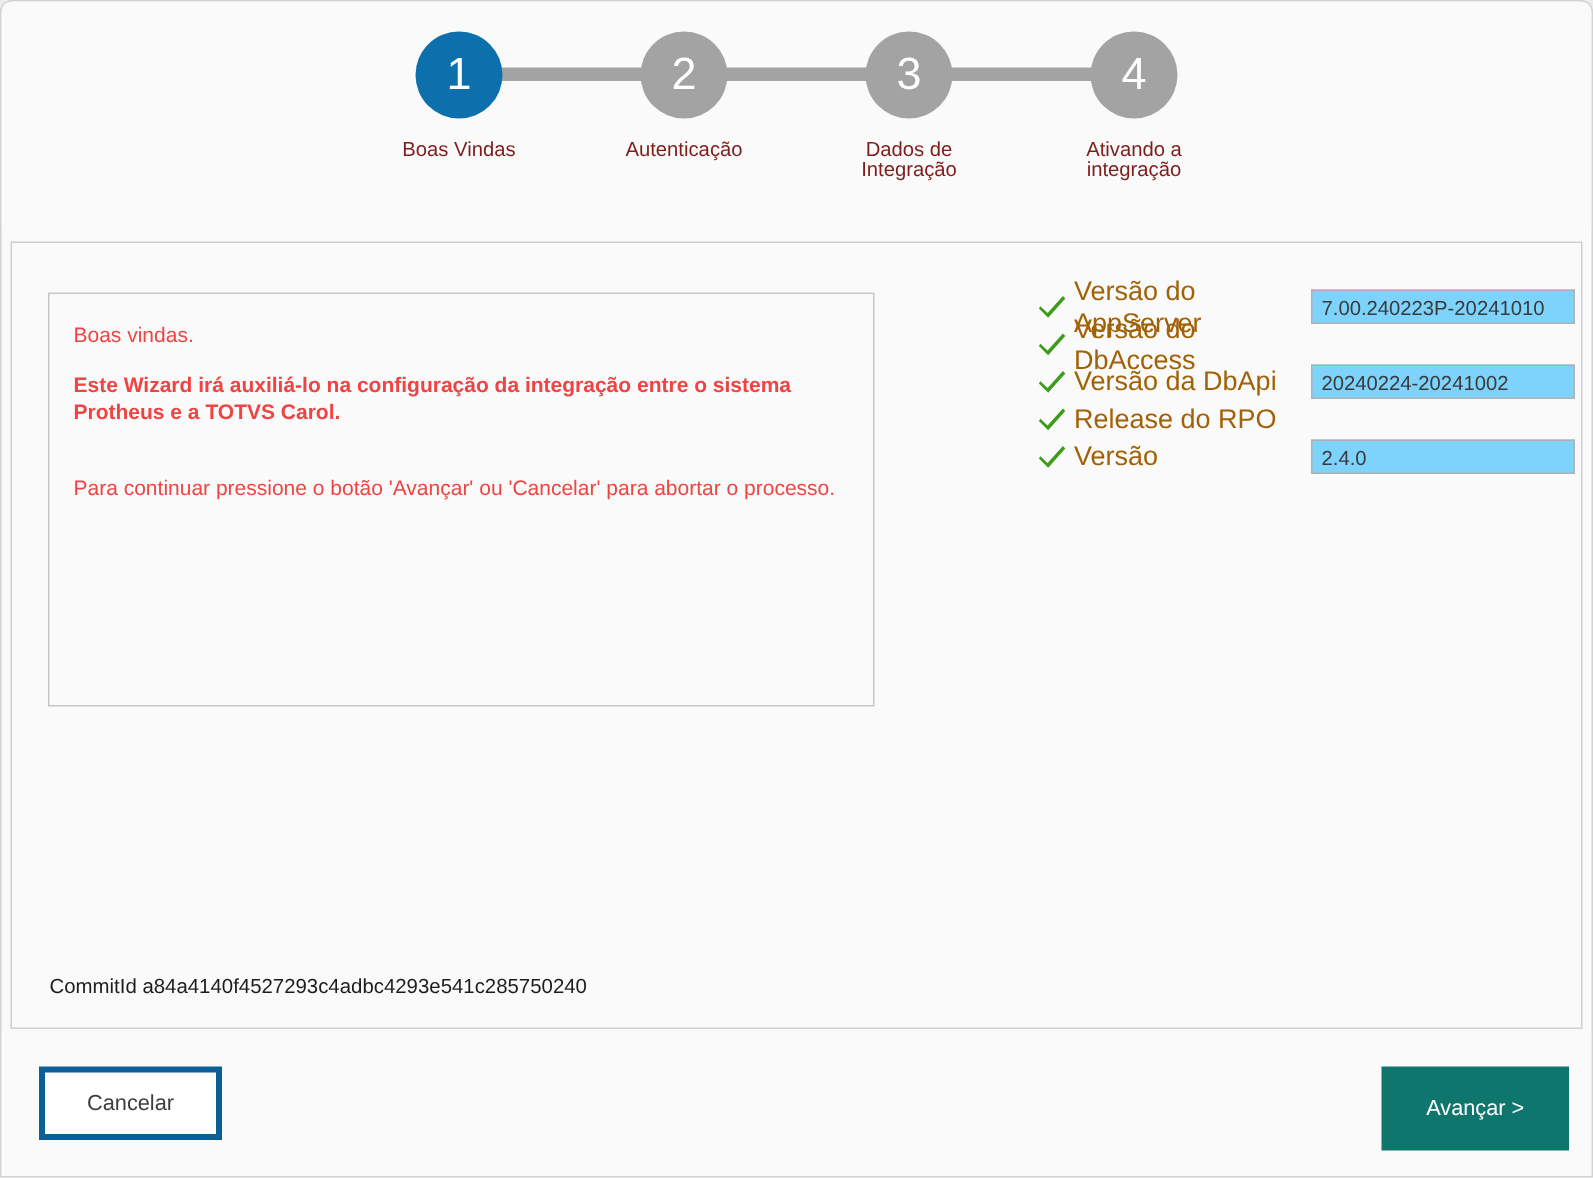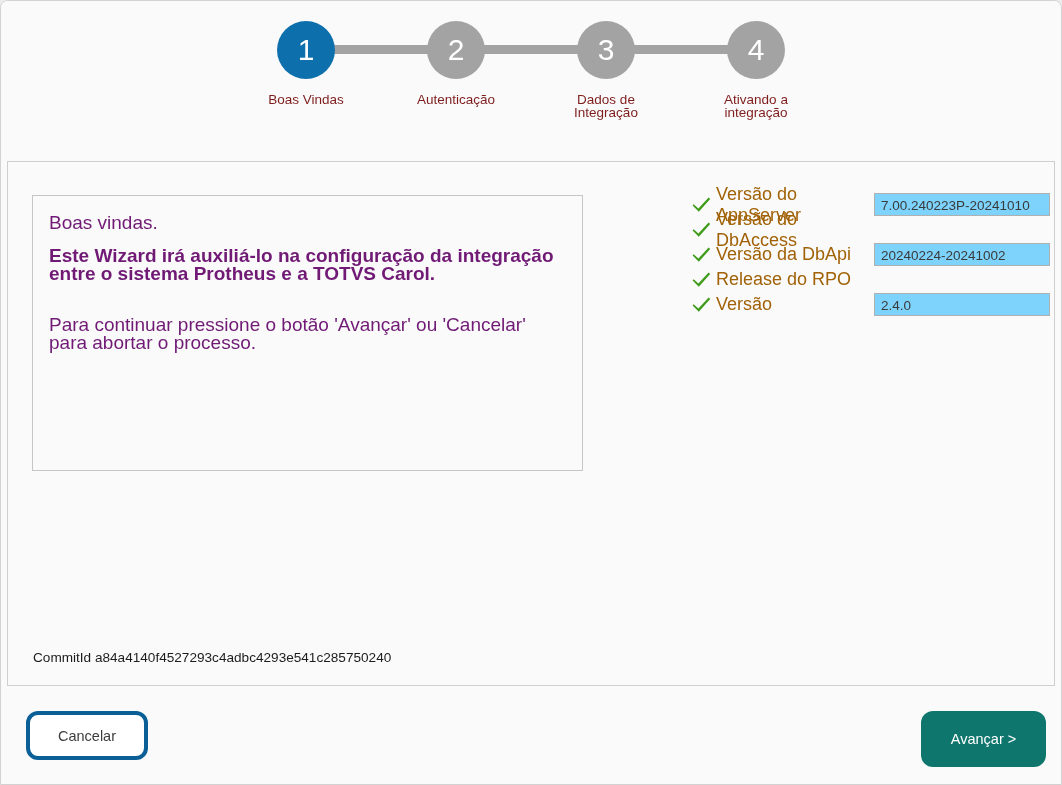--- a/index.html
+++ b/index.html
@@ -103,22 +103,22 @@
     top: 33px;
     width: 551px;
     height: 276px;
     border: 1px solid #c6c6c6;
     background: #fafafa;
     box-sizing: border-box;
     padding: 18px 16px 0 16px;
   }
   .welcome-box p {
     margin: 0 0 15px 0;
-    font-size: 19px;
-    color: #701a75;
+    font-size: 14px;
+    color: #ef4444;
     line-height: 18px;
   }
   .welcome-box p.gap { margin-bottom: 33px; font-weight: bold; }
 
   
   .versions {
     position: absolute;
     left: 684px;
     top: 30px;
     width: 358px;
@@ -176,21 +176,21 @@
     background: #fafafa;
   }
   .btn {
     position: absolute;
     box-sizing: border-box;
     font-size: 14.5px;
     cursor: pointer;
     display: flex;
     align-items: center;
     justify-content: center;
-    border-radius: 12px;
+    border-radius: 0;
   }
   .btn-cancel {
     left: 25px;
     top: 24px;
     width: 122px;
     height: 49px;
     background: #ffffff;
     border: 4px solid #0a5f96;
     color: #3d3d3d;
   }

